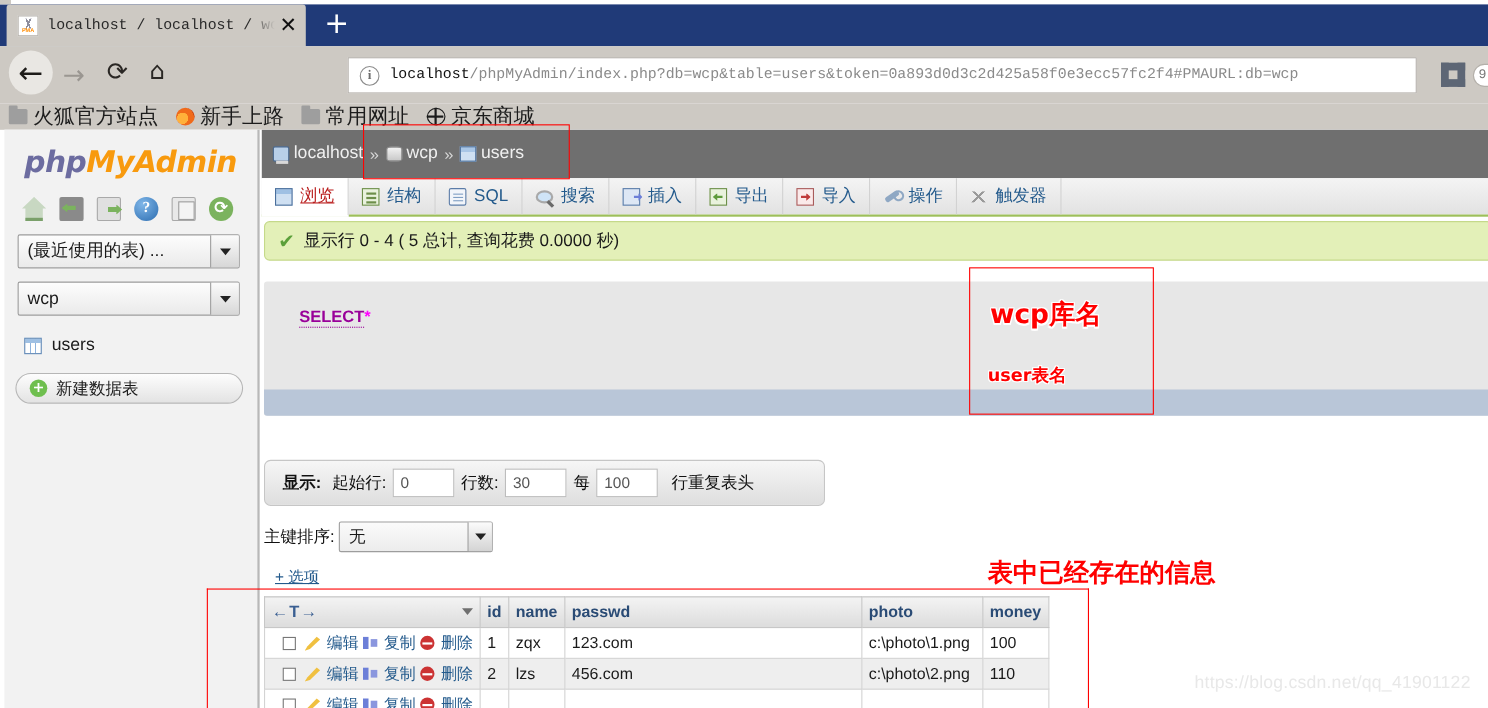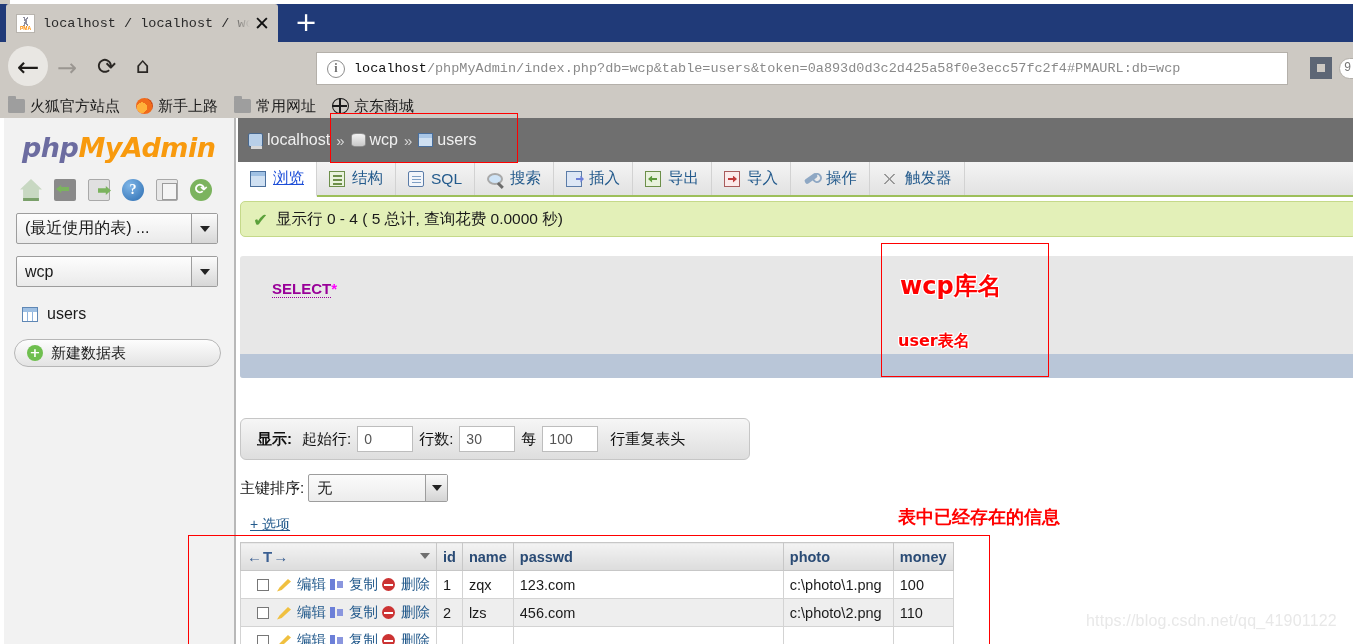--- a/index.html
+++ b/index.html
@@ -99,21 +99,21 @@
     position:absolute; left:1339px; top:58px; width:30px; height:21px;
     border:1px solid #b4b0aa; border-radius:11px; background:#fff;
     font-size:12px; color:#777; padding-left:4px; line-height:19px;
     font-family:"Liberation Mono", monospace;
   }
 
   .bookmarkbar {
     position:absolute; left:0; top:94px; width:1353px; height:24px;
     background:#cdc9c3; display:flex; align-items:center; padding-left:8px;
   }
-  .bm { display:flex; align-items:center; margin-right:16px; font-size:15px; color:#1c1c1c; cursor:pointer;
+  .bm { display:flex; align-items:center; margin-right:16px; font-size:19px; color:#1c1c1c; cursor:pointer;
         font-family:"Liberation Sans", sans-serif;text-align:center; }
   .bm-ico { width:17px; height:14px; margin-right:5px; flex:0 0 17px; position:relative; }
   .folder-ico { background:#9e9e9e; border-radius:1.5px; }
   .folder-ico::before{ content:""; position:absolute; left:0; top:-3px; width:8px; height:4px; background:#9e9e9e; border-radius:1px 1px 0 0;}
   .fox-ico { width:16px; height:16px; border-radius:50%;
       background: radial-gradient(circle at 35% 60%, #ffb03a 0 35%, #f06a1a 36% 70%, #d14b13 71% 100%); }
   .globe-ico { width:16px; height:16px; border-radius:50%; border:1.6px solid #1b1b1b; }
   .globe-ico::before{content:"";position:absolute;left:6px;top:-1px;width:1.5px;height:15px;background:#1b1b1b;}
   .globe-ico::after{content:"";position:absolute;left:-1px;top:6px;width:15px;height:1.5px;background:#1b1b1b;}
 
@@ -200,21 +200,21 @@
 
   .tabs-row {
     position:absolute; left:0; top:44px; width:1119px; height:35px;
     background: linear-gradient(#f4f4f4,#e2e2e2); border-bottom:2px solid #9dbf5a;
     display:flex; align-items:stretch;
   }
   .pma-tab {
     display:flex; align-items:center; padding:0 12px; border-right:1px solid #d2d2d2;
     font-size:15.5px; color:#235a8c; cursor:pointer;
   }
-  .pma-tab.active { background:#fff; color:#1d4ed8; border-bottom:2px solid #fff; margin-bottom:-2px;text-decoration:underline; }
+  .pma-tab.active { background:#fff; color:#b91c1c; border-bottom:2px solid #fff; margin-bottom:-2px;text-decoration:underline; }
   .tab-ico { width:16px; height:16px; margin-right:7px; flex:0 0 16px; position:relative; }
   .ti-browse{background:#cfe0f2;border:1px solid #4a6f9c;
      background-image: linear-gradient(to bottom,#9fc0e3 0 4px,transparent 4px);}
   .ti-struct{background:#e9f2dd;border:1px solid #6d8f4a;}
   .ti-struct::after{content:"";position:absolute;left:3px;top:3px;width:9px;height:2px;background:#6d8f4a;box-shadow:0 4px 0 #6d8f4a,0 8px 0 #6d8f4a;}
   .ti-sql{background:#f2f5fa;border:1px solid #5b7ca8;border-radius:2px;}
   .ti-sql::after{content:"";position:absolute;left:3px;top:4px;width:9px;height:1.5px;background:#7f9fc4;box-shadow:0 3px 0 #7f9fc4,0 6px 0 #7f9fc4;}
   .ti-search{border-radius:50%;border:2px solid #a9a9a9;background:#cfe4f7;width:12px;height:12px;margin-top:1px;}
   .ti-search::after{content:"";position:absolute;right:-3px;bottom:-3px;width:7px;height:2.5px;background:#6b6b6b;transform:rotate(45deg);}
   .ti-insert{background:#dde7f5;border:1px solid #5b7ca8;}
@@ -582,18 +582,18 @@
 
     </div>
   </div>
 
   <div class="ann-box" style="left:330px; top:113px; width:188px; height:50px;"></div>
 
   <div class="ann-box" style="left:881px; top:243px; width:168px; height:134px;"></div>
   <div class="ann" style="left:900px; top:270px; font-size:24px;">wcp库名</div>
   <div class="ann" style="left:898px; top:331px; font-size:16px;">user表名</div>
 
-  <div class="ann" style="left:898px; top:505px; font-size:18px;">表中已经存在的信息</div>
+  <div class="ann" style="left:898px; top:505px; font-size:23px;">表中已经存在的信息</div>
   <div class="ann-box" style="left:188px; top:535px; width:802px; height:115px; border-bottom:none;"></div>
 
   <div class="watermark">https://blog.csdn.net/qq_41901122</div>
 
 </div>
 
 </body></html>

